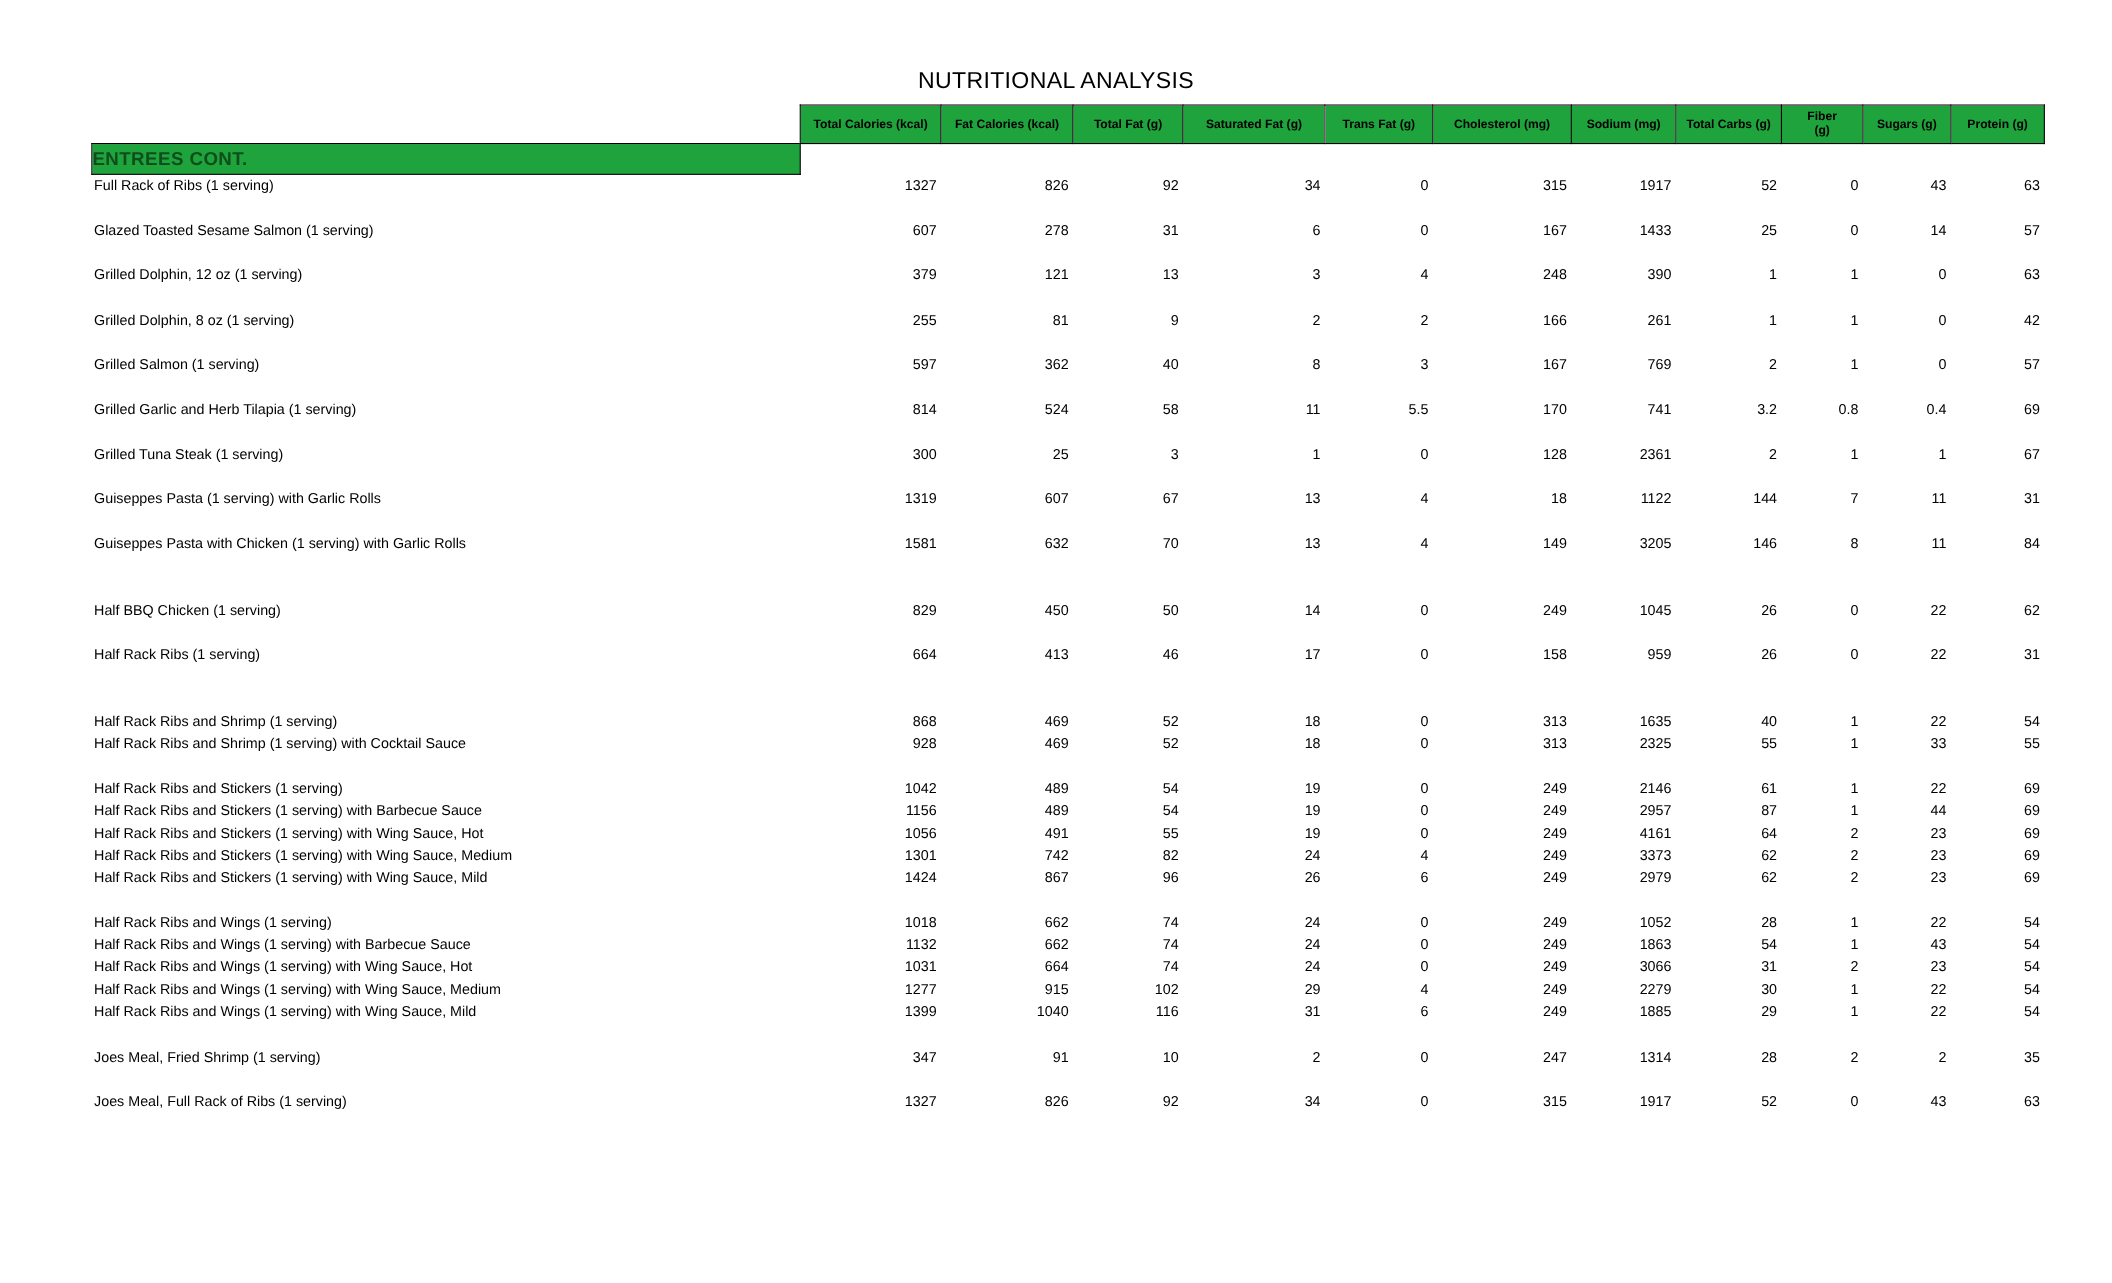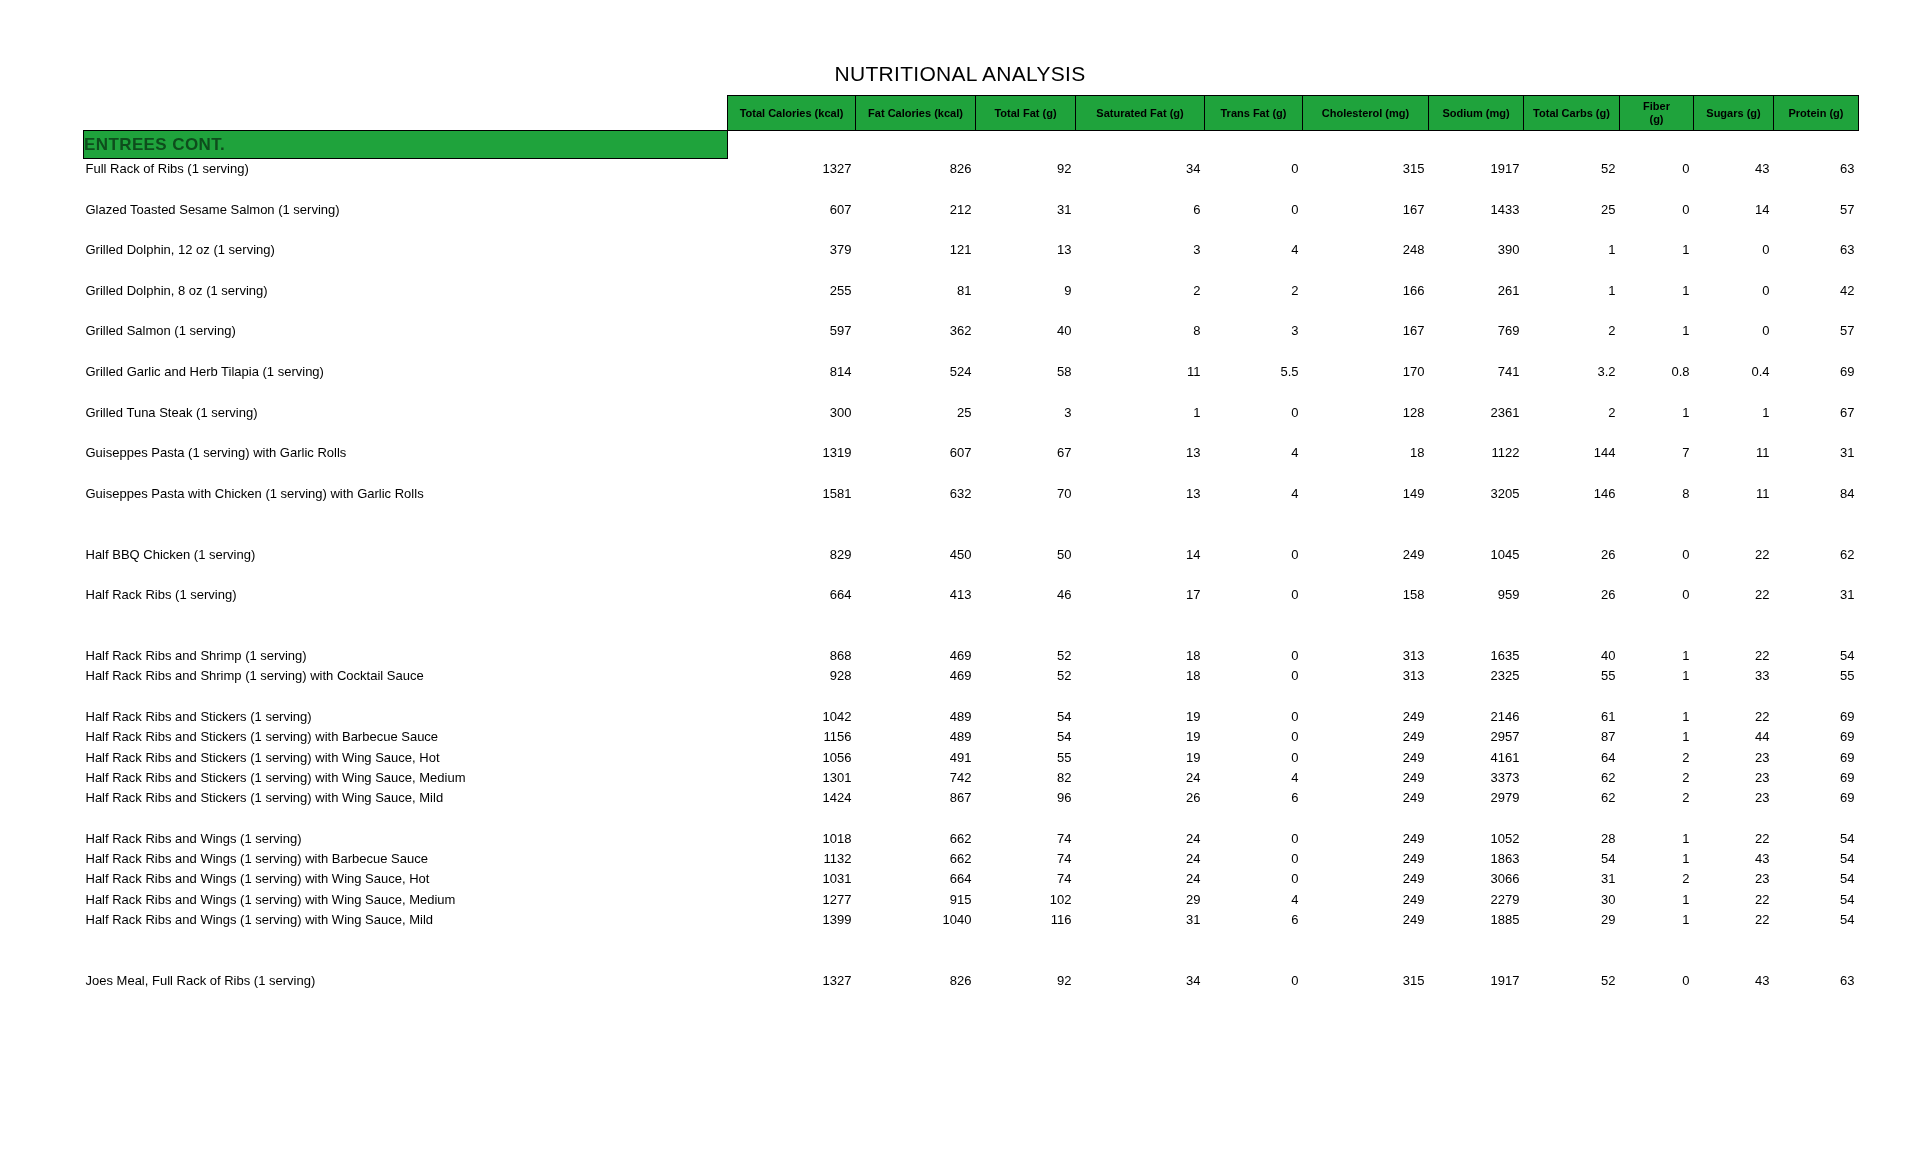--- a/index.html
+++ b/index.html
@@ -143,21 +143,21 @@
           <td class="num-cell">0</td>
           <td class="num-cell">43</td>
           <td class="num-cell">63</td>
         </tr>
         <tr class="spacer-row">
           <td colspan="12" class="no-border"></td>
         </tr>
         <tr class="data-row">
           <td class="name-cell">Glazed Toasted Sesame Salmon (1 serving)</td>
           <td class="num-cell">607</td>
-          <td class="num-cell">212</td>
+          <td class="num-cell">278</td>
           <td class="num-cell">31</td>
           <td class="num-cell">6</td>
           <td class="num-cell">0</td>
           <td class="num-cell">167</td>
           <td class="num-cell">1433</td>
           <td class="num-cell">25</td>
           <td class="num-cell">0</td>
           <td class="num-cell">14</td>
           <td class="num-cell">57</td>
         </tr>
@@ -493,20 +493,34 @@
           <td class="num-cell">249</td>
           <td class="num-cell">1885</td>
           <td class="num-cell">29</td>
           <td class="num-cell">1</td>
           <td class="num-cell">22</td>
           <td class="num-cell">54</td>
         </tr>
         <tr class="spacer-row">
           <td colspan="12" class="no-border"></td>
         </tr>
+        <tr class="data-row">
+          <td class="name-cell">Joes Meal, Fried Shrimp (1 serving)</td>
+          <td class="num-cell">347</td>
+          <td class="num-cell">91</td>
+          <td class="num-cell">10</td>
+          <td class="num-cell">2</td>
+          <td class="num-cell">0</td>
+          <td class="num-cell">247</td>
+          <td class="num-cell">1314</td>
+          <td class="num-cell">28</td>
+          <td class="num-cell">2</td>
+          <td class="num-cell">2</td>
+          <td class="num-cell">35</td>
+        </tr>
         <tr class="spacer-row">
           <td colspan="12" class="no-border"></td>
         </tr>
         <tr class="data-row">
           <td class="name-cell">Joes Meal, Full Rack of Ribs (1 serving)</td>
           <td class="num-cell">1327</td>
           <td class="num-cell">826</td>
           <td class="num-cell">92</td>
           <td class="num-cell">34</td>
           <td class="num-cell">0</td>

